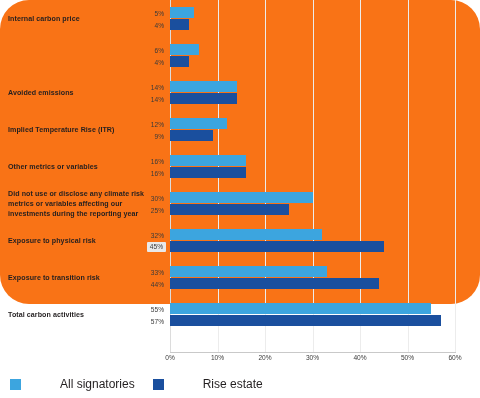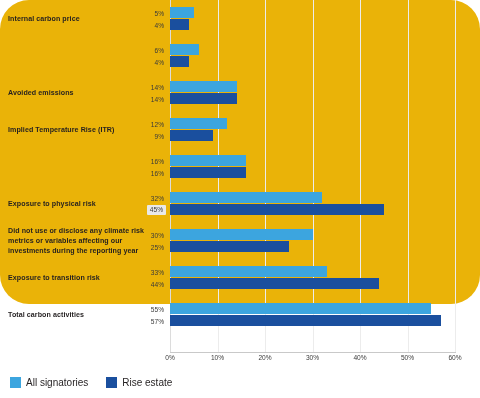--- a/index.html
+++ b/index.html
@@ -11,21 +11,21 @@
     width: 480px; height: 398px;
     font-family: "Liberation Sans", sans-serif;
     color: #1a1a1a;
     overflow: hidden;
   }
 
   #chart-root {
     position: relative;
     width: 480px;
     height: 304px;
-    background: #eab308;
+    background: #f97316;
     border-radius: 29px;
   }
 
   
   
   .plot-area {
     position: absolute;
     left: 0; top: 0;
     width: 480px;
     height: 352px;
@@ -152,22 +152,23 @@
     align-items: center;
     gap: 5px;
   }
   .legend-swatch {
     width: 11px; height: 11px;
     display: inline-block;
   }
   .legend-swatch.series-a { background: #3CA5DF; }
   .legend-swatch.series-b { background: #1A4F9E; }
   .legend-text {
-    font-size: 10px;
+    font-size: 12px;
     color: #231f20;
+    margin-left: 34px;
   }
 </style>
 </head>
 <body>
 
 <div id="chart-root">
 
   <div class="plot-area">
     <div class="gridlines" id="gridlines">
         <div class="gridline axis-zero" style="left: 170px;"></div>
@@ -224,54 +225,55 @@
               <div class="bar series-a"></div>
               <span class="val-label">12%</span>
             </div>
             <div class="bar-wrap bottom" style="width: 42.75px;">
               <div class="bar series-b"></div>
               <span class="val-label">9%</span>
             </div>
           </div>
         </div>
         <div class="cat-row">
+          <div class="cat-label">Other metrics or variables</div>
           <div class="bars">
             <div class="bar-wrap top" style="width: 76px;">
               <div class="bar series-a"></div>
               <span class="val-label">16%</span>
             </div>
             <div class="bar-wrap bottom" style="width: 76px;">
               <div class="bar series-b"></div>
               <span class="val-label">16%</span>
             </div>
           </div>
         </div>
         <div class="cat-row">
+          <div class="cat-label">Did not use or disclose any climate risk metrics or variables affecting our investments during the reporting year</div>
+          <div class="bars">
+            <div class="bar-wrap top" style="width: 142.5px;">
+              <div class="bar series-a"></div>
+              <span class="val-label">30%</span>
+            </div>
+            <div class="bar-wrap bottom" style="width: 118.75px;">
+              <div class="bar series-b"></div>
+              <span class="val-label">25%</span>
+            </div>
+          </div>
+        </div>
+        <div class="cat-row">
           <div class="cat-label">Exposure to physical risk</div>
           <div class="bars">
             <div class="bar-wrap top" style="width: 152px;">
               <div class="bar series-a"></div>
               <span class="val-label">32%</span>
             </div>
             <div class="bar-wrap bottom" style="width: 213.75px;">
               <div class="bar series-b"></div>
               <span class="val-label highlight">45%</span>
-            </div>
-          </div>
-        </div>
-        <div class="cat-row">
-          <div class="cat-label">Did not use or disclose any climate risk metrics or variables affecting our investments during the reporting year</div>
-          <div class="bars">
-            <div class="bar-wrap top" style="width: 142.5px;">
-              <div class="bar series-a"></div>
-              <span class="val-label">30%</span>
-            </div>
-            <div class="bar-wrap bottom" style="width: 118.75px;">
-              <div class="bar series-b"></div>
-              <span class="val-label">25%</span>
             </div>
           </div>
         </div>
         <div class="cat-row">
           <div class="cat-label">Exposure to transition risk</div>
           <div class="bars">
             <div class="bar-wrap top" style="width: 156.75px;">
               <div class="bar series-a"></div>
               <span class="val-label">33%</span>
             </div>

